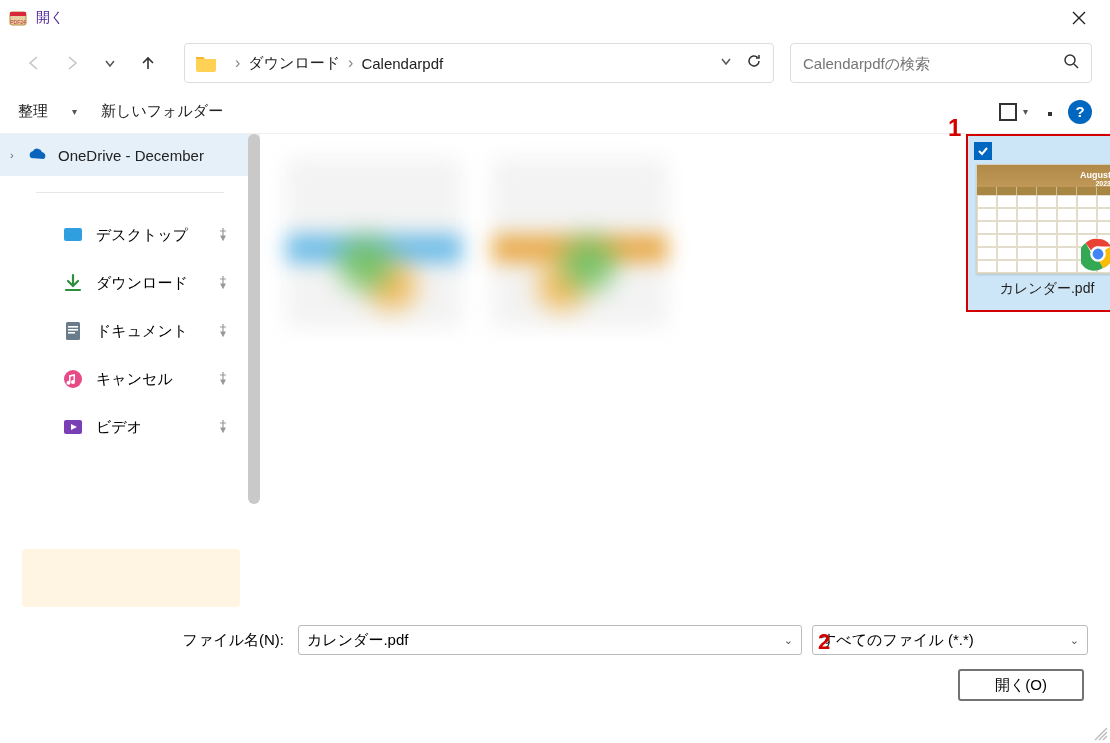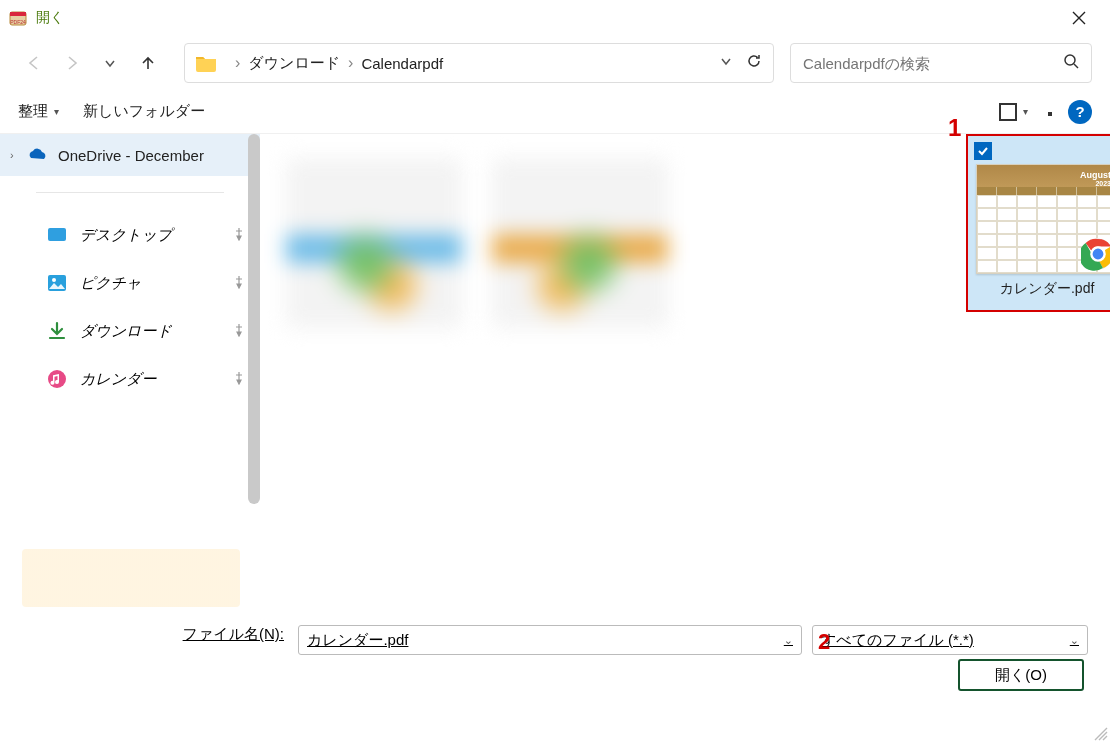--- a/index.html
+++ b/index.html
@@ -1,57 +1,57 @@
 <!DOCTYPE html>
 <html><head>
 <meta charset="utf-8">
 <style>
 * { margin: 0; padding: 0; box-sizing: border-box; font-family: "Yu Gothic UI", "Meiryo", "Segoe UI", sans-serif; }
 body { background: #fff; width: 1110px; height: 743px; overflow: hidden; position: relative; }
 
 
 .titlebar { height: 36px; display: flex; align-items: center; padding: 0 8px; }
 .titlebar .app-icon { width: 20px; height: 20px; margin-right: 8px; }
-.titlebar .title { font-size: 14px; color: #4d7c0f; flex: 1; }
+.titlebar .title { font-size: 14px; color: #4c1d95; flex: 1; }
 .titlebar .close { width: 46px; height: 36px; display: flex; align-items: center; justify-content: center; cursor: pointer; }
 
 
 .navrow { height: 54px; display: flex; align-items: center; padding: 0 18px; gap: 6px; }
 .nav-btn { width: 32px; height: 40px; display: flex; align-items: center; justify-content: center; color: #6b6b6b; cursor: pointer; }
 .nav-btn.disabled { color: #c5c5c5; }
 .breadcrumb-box { flex: 1; height: 40px; border: 1px solid #ddd; border-radius: 4px; display: flex; align-items: center; padding: 0 10px; margin-left: 14px; }
 .folder-ic { width: 22px; height: 18px; margin-right: 10px; }
 .crumb-sep { color: #888; margin: 0 8px; }
 .crumb { font-size: 15px; color: #222; }
 .crumb-chevron { margin-left: auto; color: #555; margin-right: 8px; }
 .refresh { color: #333; margin-left: 4px; }
 .searchbox { width: 302px; height: 40px; border: 1px solid #ddd; border-radius: 4px; display: flex; align-items: center; padding: 0 12px; margin-left: 10px; }
 .searchbox input { border: none; outline: none; font-size: 15px; color: #0c4a6e; flex: 1; background: transparent; }
 .search-ic { color: #555; }
 
 
 .toolrow { height: 44px; display: flex; align-items: center; padding: 0 18px; gap: 24px; border-bottom: 1px solid #f0f0f0; }
-.tool-item { font-size: 15px; color: #222; display: flex; align-items: center; cursor: pointer; }
+.tool-item { font-size: 15px; color: #222; display: flex; align-items: center; cursor: pointer; gap: 18px; }
 .tool-item .dd { font-size: 10px; color: #555; margin-left: 6px; }
 .toolrow-right { margin-left: auto; display: flex; align-items: center; gap: 20px; }
 .view-sq { width: 18px; height: 18px; border: 2px solid #333; display: inline-block; }
 .view-sq2 { width: 18px; height: 18px; position: relative; }
 .view-sq2::before { content:""; position:absolute; inset:0; border:2px solid #333; }
 .view-sq2::after { content:""; position:absolute; left:0; top:0; width:50%; height:100%; background:#0067c0; }
 .help-ic { width: 24px; height: 24px; border-radius: 50%; background: #0067c0; color: #fff; display: flex; align-items: center; justify-content: center; font-size: 15px; font-weight: bold; }
 
 
 .main { display: flex; height: 473px; }
 .sidebar { width: 260px; position: relative; }
 .tree-row { display: flex; align-items: center; height: 42px; padding: 0 10px; font-size: 15px; color: #222; cursor: pointer; }
 .tree-row.sel { background: #e6f0f9; }
 .tree-chev { width: 16px; color: #666; font-size: 11px; }
 .tree-ic { width: 22px; height: 22px; margin-right: 10px; }
 .tree-divider { border: none; border-top: 1px solid #e6e6e6; margin: 16px 36px 10px 36px; }
-.quick-list { padding: 8px 0; font-style: italic; }
+.quick-list { padding: 8px 16px; }
 .quick-row { display: flex; align-items: center; height: 48px; padding: 0 14px 0 46px; font-size: 15px; cursor: pointer; }
 .quick-row .qic { width: 22px; height: 22px; margin-right: 12px; }
 .quick-row .pin { margin-left: auto; color: #888; }
 .sidebar-fade { position: absolute; left: 22px; right: 20px; bottom: 0; height: 58px; background: linear-gradient(#fff3dc, #fff3dc); opacity: 0.85; border-radius: 4px; }
 .sidebar-scroll { position: absolute; right: 0; top: 0; width: 12px; height: 370px; background: #c9c9c9; border-radius: 6px; }
 
 
 .content { flex: 1; padding: 24px 26px; position: relative; }
 .thumb-row { display: flex; gap: 30px; }
 .thumb-blur { width: 176px; height: 170px; border-radius: 6px; filter: blur(10px); opacity: 0.9; }
@@ -69,29 +69,29 @@
 .cal-dowrow span { flex:1; background:#a88644; border-right:1px solid #cfbf99; }
 .cal-grid { height: 78px; display: grid; grid-template-columns: repeat(7,1fr); grid-template-rows: repeat(6,1fr); }
 .cal-grid div { border: 0.5px solid #e2dccb; }
 .chrome-ic { position: absolute; right: 2px; bottom: 2px; width: 34px; height: 34px; }
 .sel-thumb .fname { text-align: center; font-size: 14px; margin-top: 6px; color: #222; }
 
 .annot-1 { position: absolute; left: 688px; top: -20px; color: #d40000; font-size: 24px; font-weight: bold; }
 
 
 .footer { padding: 18px 22px 18px 22px; }
-.frow { display: flex; align-items: flex-start; margin-bottom: 4px; text-decoration: underline; }
+.frow { display: flex; align-items: center; margin-bottom: 14px; }
 .flabel { font-size: 15px; margin-right: 6px; width: 270px; text-align: right; padding-right: 8px; }
 .fname-input { flex: 1; height: 30px; border: 1px solid #bbb; border-radius: 3px; padding: 0 8px; font-size: 15px; display: flex; align-items: center; justify-content: space-between; }
 .ftype { width: 276px; height: 30px; border: 1px solid #bbb; border-radius: 3px; margin-left: 10px; padding: 0 8px; font-size: 15px; display: flex; align-items: center; justify-content: space-between; }
 .annot-2 { color: #d40000; font-size: 22px; font-weight: bold; position: absolute; left: 796px; top: 4px; }
 .frow2 { position: relative; }
 .btnrow { display: flex; justify-content: flex-end; gap: 14px; padding-right: 4px; }
 .btn { width: 126px; height: 32px; border: 1px solid #bbb; border-radius: 3px; background: #fff; font-size: 15px; display: flex; align-items: center; justify-content: center; cursor: pointer; }
-.btn.open { border: 2px solid #14532d; }
+.btn.open { border: 2px solid #737373; }
 
 .resize-grip { position: absolute; right: 2px; bottom: 2px; width: 14px; height: 14px; }
 </style>
 </head>
 <body>
 
 <div class="titlebar">
   <span class="app-icon">
     <svg viewBox="0 0 20 20">
         <rect x="2" y="4" width="16" height="13" rx="2" fill="#e7cfa3" stroke="#b88a3a"></rect>
@@ -193,44 +193,55 @@
               <rect x="2" y="4" width="18" height="13" rx="2" fill="#2f9fe0"></rect>
               <rect x="2" y="4" width="18" height="13" rx="2" fill="url(#g1)"></rect>
             </svg></span>
         <span>デスクトップ</span>
         <span class="pin"><svg width="14" height="14" viewBox="0 0 14 14">
               <path d="M7 1 v8 M4 4 h6 M5 9 l2 4 l2 -4 Z" stroke="#999" stroke-width="1.2" fill="#999"></path>
             </svg></span>
       </div>
       <div class="quick-row">
         <span class="qic"><svg viewBox="0 0 22 22">
-              <rect x="2" y="3" width="18" height="16" rx="2" fill="#29a0dd"></rect>
-              <circle cx="8" cy="8" r="2" fill="#fff"></circle>
-              <path d="M3 17 l5 -6 l4 4 l3 -3 l4 5 Z" fill="#fff" opacity="0.9"></path>
-            </svg></span>
-        <span>ピクチャ</span>
-        <span class="pin"><svg width="14" height="14" viewBox="0 0 14 14">
-              <path d="M7 1 v8 M4 4 h6 M5 9 l2 4 l2 -4 Z" stroke="#999" stroke-width="1.2" fill="#999"></path>
-            </svg></span>
-      </div>
-      <div class="quick-row">
-        <span class="qic"><svg viewBox="0 0 22 22">
               <path d="M11 3 v10 M6 9 l5 5 l5 -5 M4 18 h14" stroke="#2e8f3d" stroke-width="2.2" fill="none" stroke-linecap="round"></path>
             </svg></span>
         <span>ダウンロード</span>
+        <span class="pin"><svg width="14" height="14" viewBox="0 0 14 14">
+              <path d="M7 1 v8 M4 4 h6 M5 9 l2 4 l2 -4 Z" stroke="#999" stroke-width="1.2" fill="#999"></path>
+            </svg></span>
+      </div>
+      <div class="quick-row">
+        <span class="qic"><svg viewBox="0 0 22 22">
+              <rect x="4" y="2" width="14" height="18" rx="1.5" fill="#6a7b8c"></rect>
+              <rect x="6" y="6" width="10" height="1.6" fill="#fff"></rect>
+              <rect x="6" y="9" width="10" height="1.6" fill="#fff"></rect>
+              <rect x="6" y="12" width="7" height="1.6" fill="#fff"></rect>
+            </svg></span>
+        <span>ドキュメント</span>
         <span class="pin"><svg width="14" height="14" viewBox="0 0 14 14">
               <path d="M7 1 v8 M4 4 h6 M5 9 l2 4 l2 -4 Z" stroke="#999" stroke-width="1.2" fill="#999"></path>
             </svg></span>
       </div>
       <div class="quick-row">
         <span class="qic"><svg viewBox="0 0 22 22">
               <circle cx="11" cy="11" r="9" fill="#e74a86"></circle>
               <path d="M13 6 v8 a2 2 0 1 1 -1.5 -1.9 V8 l-3 0.8 v6 a2 2 0 1 1 -1.5 -1.9 V7.2 Z" fill="#fff"></path>
             </svg></span>
-        <span>カレンダー</span>
+        <span>キャンセル</span>
+        <span class="pin"><svg width="14" height="14" viewBox="0 0 14 14">
+              <path d="M7 1 v8 M4 4 h6 M5 9 l2 4 l2 -4 Z" stroke="#999" stroke-width="1.2" fill="#999"></path>
+            </svg></span>
+      </div>
+      <div class="quick-row">
+        <span class="qic"><svg viewBox="0 0 22 22">
+              <rect x="2" y="4" width="18" height="14" rx="2" fill="#7b3fb5"></rect>
+              <path d="M9 8 l6 3 l-6 3 Z" fill="#fff"></path>
+            </svg></span>
+        <span>ビデオ</span>
         <span class="pin"><svg width="14" height="14" viewBox="0 0 14 14">
               <path d="M7 1 v8 M4 4 h6 M5 9 l2 4 l2 -4 Z" stroke="#999" stroke-width="1.2" fill="#999"></path>
             </svg></span>
       </div>
     </div>
     <div class="sidebar-fade"></div>
     <div class="sidebar-scroll"></div>
   </div>
 
   <div class="content">

